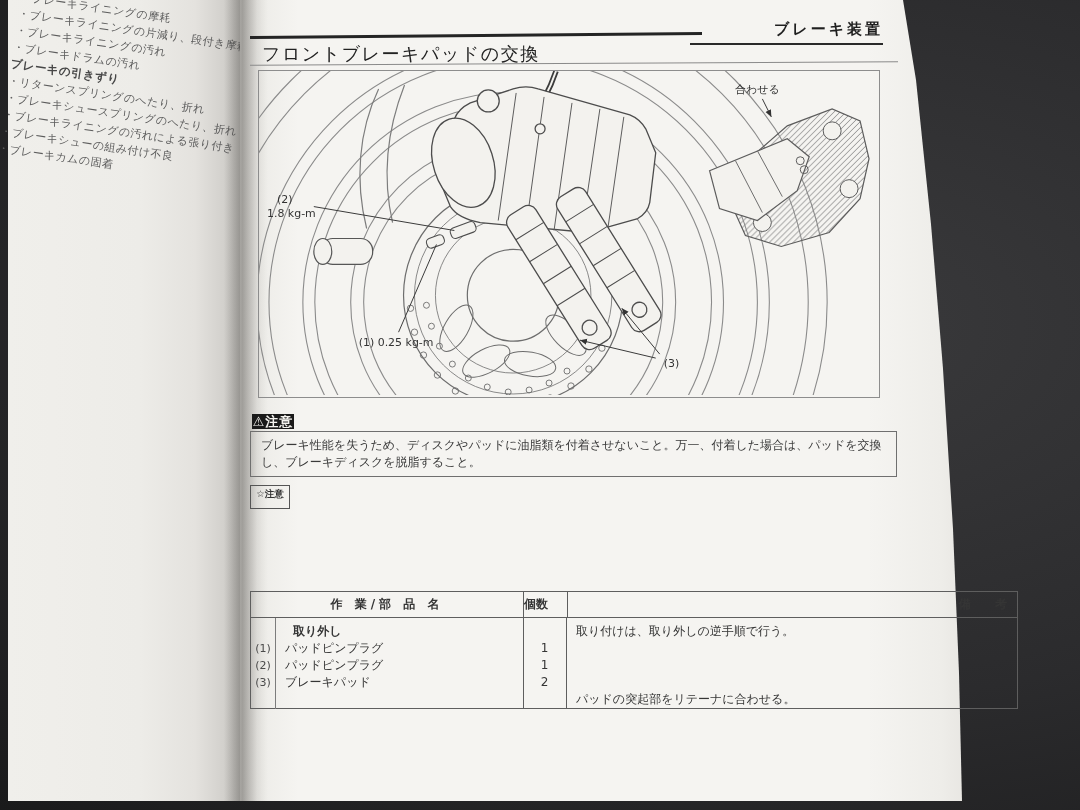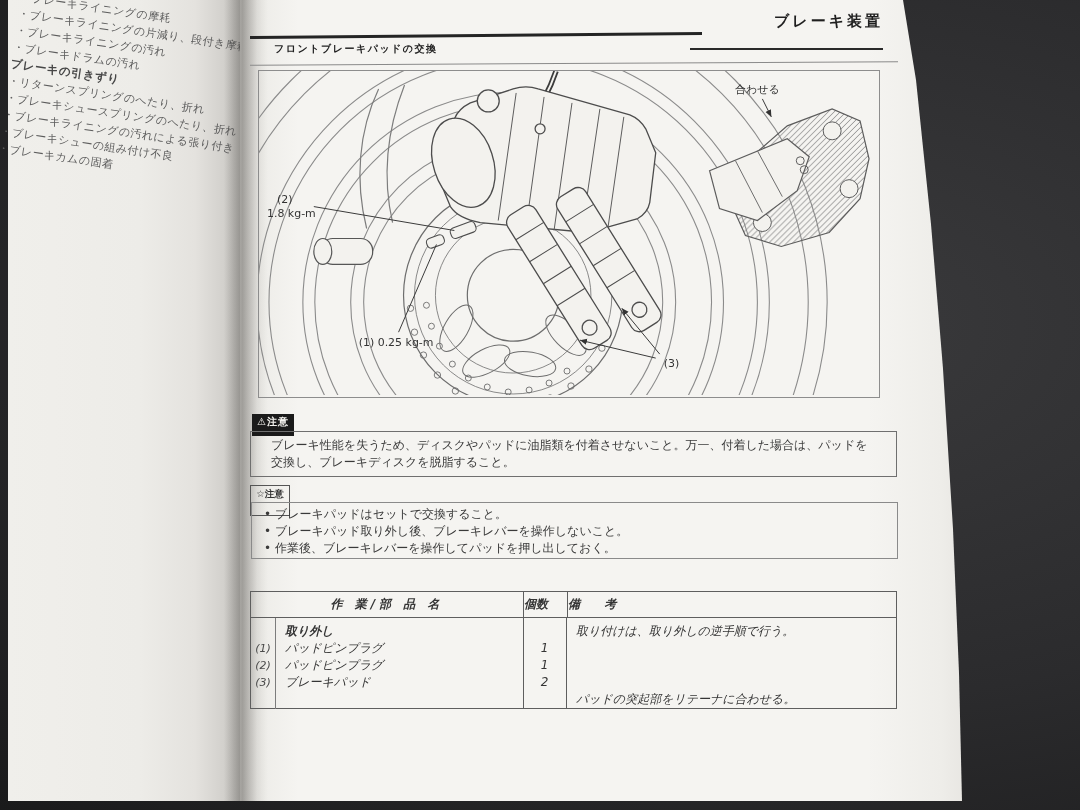--- a/index.html
+++ b/index.html
@@ -14,53 +14,53 @@
   .right-page{left:240px;top:0;width:730px;height:801px;
      background:linear-gradient(90deg,#dcdad6 0%,#eeede9 3%,#f5f4f1 8%,#f5f4f1 86%,#eeede9 96%,#e7e5e1 100%);
      clip-path:polygon(0 0,663px 0,676px 10%,691px 28%,703px 46%,713px 66%,719px 84%,722px 100%,0 100%);}
   .gutter{left:224px;top:0;width:44px;height:801px;
      background:linear-gradient(90deg,rgba(60,58,54,0) 0%,rgba(60,58,54,.38) 42%,rgba(90,88,84,.30) 55%,rgba(120,118,114,.12) 75%,rgba(120,118,114,0) 100%);}
   
   .lp-text{left:14px;top:-12px;width:260px;transform:rotate(8.5deg);transform-origin:0 0;
      font-size:11px;line-height:17px;color:#5c5c5c;letter-spacing:.5px;white-space:nowrap;}
   .lp-text .hd{font-weight:bold;color:#474747;font-size:11.5px;}
   
-  .hdr{left:690px;top:12px;width:193px;text-align:right;font-size:15px;font-weight:bold;
-       letter-spacing:3px;color:#1f1f1f;border-bottom:2px solid #2a2a2a;padding-bottom:17px;}
+  .hdr{left:690px;top:20px;width:193px;text-align:right;font-size:15px;font-weight:bold;
+       letter-spacing:3px;color:#1f1f1f;border-bottom:2px solid #2a2a2a;padding-bottom:4px;}
   .rule-heavy{left:250px;top:34px;width:452px;height:3px;background:#242424;transform:rotate(-.5deg);}
-  .title{left:274px;top:42px;font-size:10px;font-weight:bold;letter-spacing:1.5px;color:#222;}
+  .title{left:262px;top:42px;font-size:18px;font-weight:normal;letter-spacing:1.5px;color:#222;}
   .rule-thin{left:250px;top:63px;width:648px;height:1px;background:#8a8a8a;transform:rotate(-.3deg);}
   
   .figure{left:258px;top:70px;width:620px;height:326px;border:1px solid #8d8d8d;background:transparent;}
   .figure svg{display:block;}
   
-  .cau-label{left:252px;top:414px;width:42px;height:22px;background:#1a1a1a;color:#f4f3ef;
-      font-size:10px;line-height:15px;text-align:center;font-weight:bold;letter-spacing:1px;}
+  .cau-label{left:252px;top:414px;width:42px;height:15px;background:#1a1a1a;color:#f4f3ef;
+      font-size:13px;line-height:15px;text-align:center;font-weight:bold;letter-spacing:1px;}
   .cau-box{left:250px;top:431px;width:647px;height:46px;border:1px solid #6f6f6f;
-      font-size:12px;line-height:17px;color:#3a3a3a;padding:5px 20px;box-sizing:border-box;}
-  .note-label{left:250px;top:485px;width:40px;height:31px;border:1px solid #555;color:#333;
+      font-size:12px;line-height:17px;color:#3a3a3a;padding:5px 10px;box-sizing:border-box;}
+  .note-label{left:250px;top:485px;width:40px;height:24px;border:1px solid #555;color:#333;
       font-size:9.5px;line-height:15px;text-align:center;font-weight:bold;box-sizing:border-box;}
   .note-box{left:251px;top:502px;width:647px;height:57px;border:1px solid #8a8a8a;
       font-size:12px;line-height:17px;color:#3a3a3a;padding:3px 12px;box-sizing:border-box;}
   
-  .tbl{left:250px;top:591px;width:647px;height:118px;border:1px solid #5e5e5e;box-sizing:border-box;font-size:12px;color:#353535;font-style:italic;}
+  .tbl{left:250px;top:591px;width:768px;height:118px;border:1px solid #5e5e5e;box-sizing:border-box;font-size:12px;color:#353535;}
   .tbl-hrow{display:flex;height:25px;border-bottom:1px solid #5e5e5e;line-height:25px;font-weight:bold;}
   .th-name{width:272px;border-right:1px solid #5e5e5e;text-align:center;letter-spacing:4px;}
   .th-qty{width:43px;border-right:1px solid #5e5e5e;text-align:left;letter-spacing:0;}
-  .th-rem{flex:1;text-align:left;letter-spacing:10px;}
+  .th-rem{flex:1;text-align:right;letter-spacing:10px;}
   .tbl-body{position:relative;height:91px;}
   .v1{position:absolute;left:24px;top:0;bottom:0;width:0;border-left:1px solid #7c7c7c;}
   .v2{position:absolute;left:272px;top:0;bottom:0;width:0;border-left:1px solid #5e5e5e;}
   .v3{position:absolute;left:315px;top:0;bottom:0;width:0;border-left:1px solid #5e5e5e;}
   .tcell{position:absolute;white-space:nowrap;line-height:15px;}
   .num{width:24px;text-align:center;left:0;font-size:11px;color:#4a4a4a;}
   .nm{left:34px;}
   .qt{left:272px;width:43px;text-align:center;}
   .rm{left:325px;font-size:12px;}
-  .sect{font-weight:bold;}
+  .sect{font-weight:bold;margin-left:8px;}
 </style>
 </head>
 <body>
 
 <div id="shot">
 
   <div class="abs left-page">
     <div class="abs lp-text">
       <div>・ブレーキライニングの摩耗</div>
       <div>・ブレーキライニングの片減り、段付き摩耗</div>
@@ -219,25 +219,20 @@
         <line x1="505" y1="28" x2="514" y2="46" stroke="#3a3a3a" stroke-width="1" marker-end="url(#arr)"></line>
         <text x="500" y="22" text-anchor="middle" font-size="11" fill="#333">合わせる</text>
       </g>
     </svg>
   </div>
 
   <div class="abs cau-label">⚠注意</div>
   <div class="abs cau-box">ブレーキ性能を失うため、ディスクやパッドに油脂類を付着させないこと。万一、付着した場合は、パッドを交換し、ブレーキディスクを脱脂すること。</div>
 
   <div class="abs note-label">☆注意</div>
-  <div class="abs note-box">
-    <div>• ブレーキパッドはセットで交換すること。</div>
-    <div>• ブレーキパッド取り外し後、ブレーキレバーを操作しないこと。</div>
-    <div>• 作業後、ブレーキレバーを操作してパッドを押し出しておく。</div>
-  </div>
 
   <div class="abs tbl">
     <div class="tbl-hrow">
       <div class="th-name">作 業/部 品 名</div>
       <div class="th-qty">個数</div>
       <div class="th-rem">備 考</div>
     </div>
     <div class="tbl-body">
       <div class="v1"></div>
       <div class="v2"></div>

